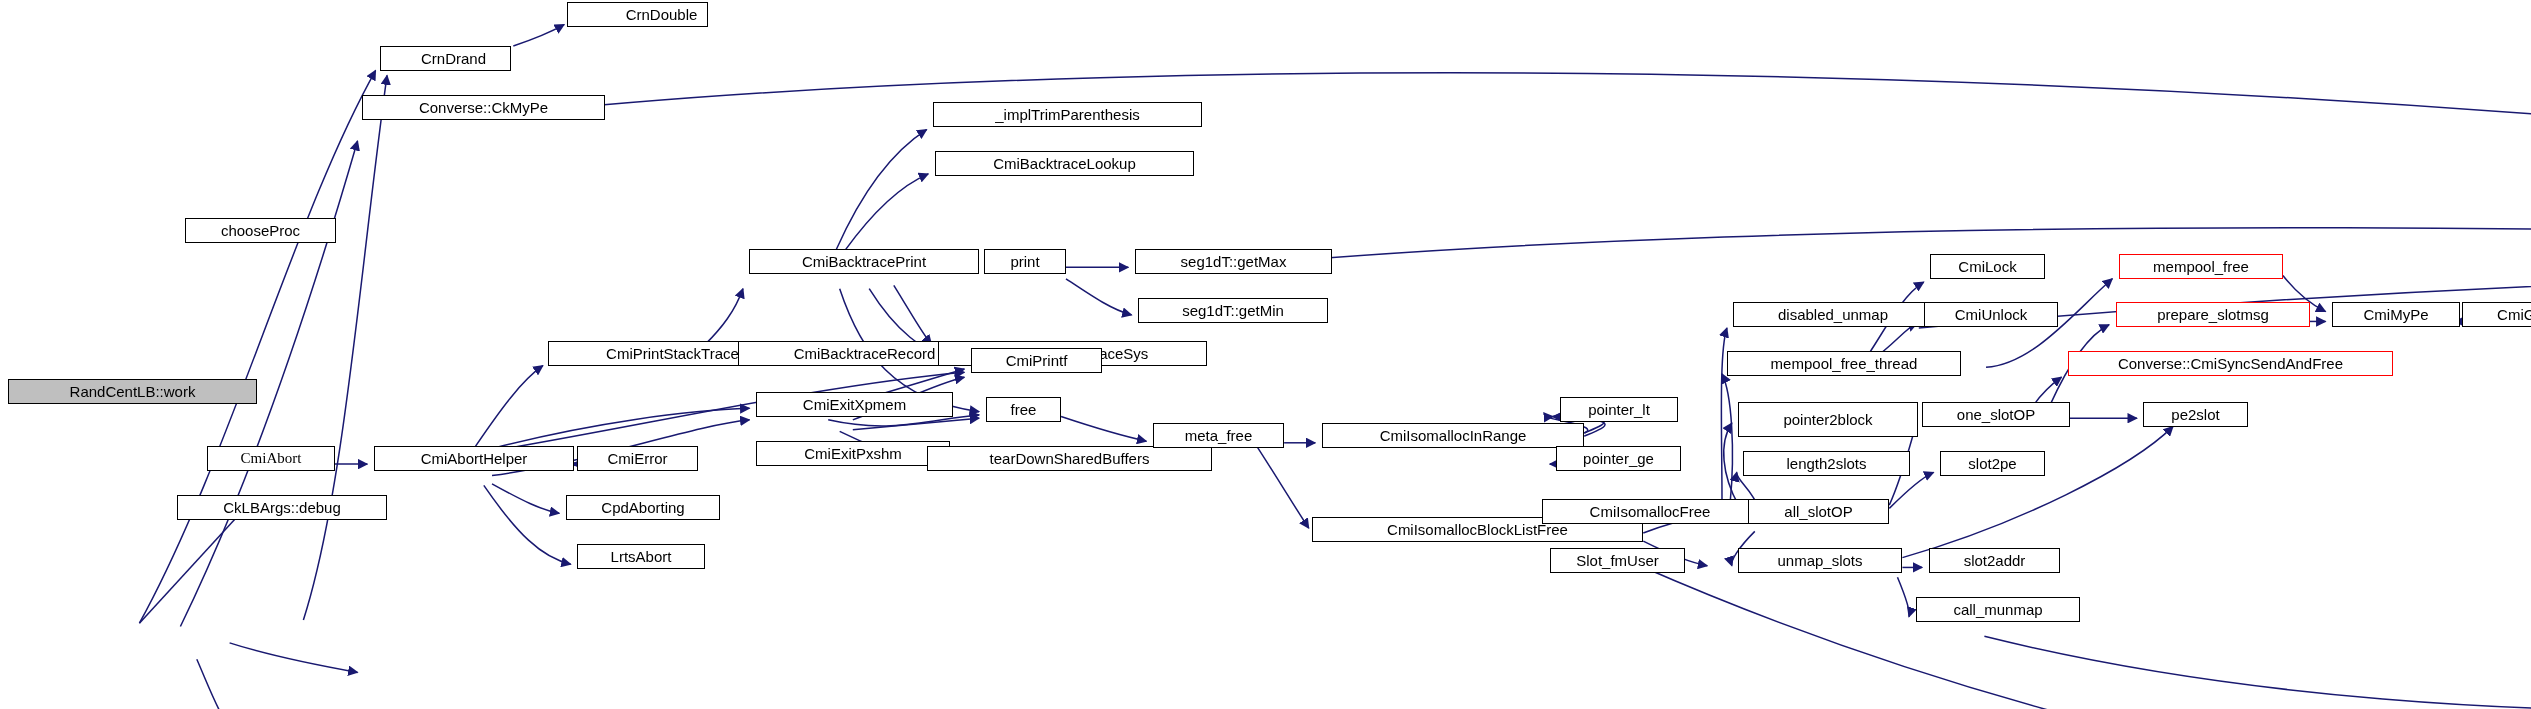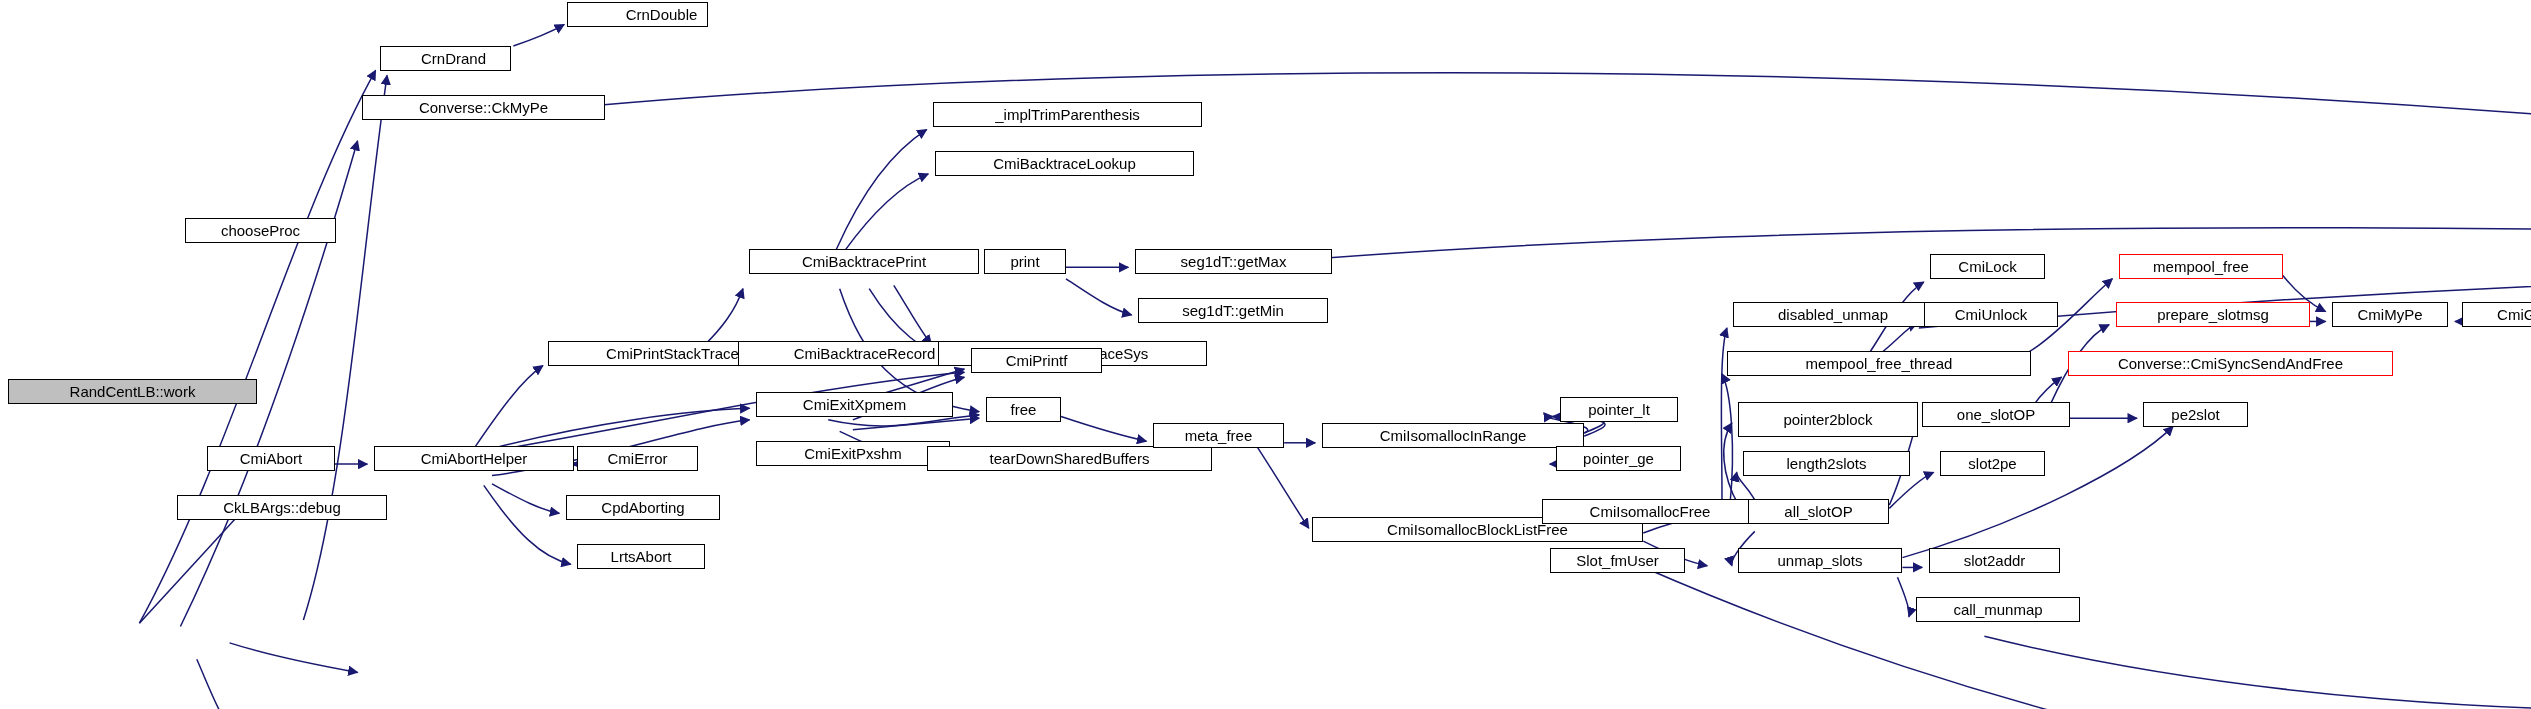--- a/index.html
+++ b/index.html
@@ -206,21 +206,21 @@
       </div>
       <div class="node" style="left: 380px; top: 46px; width: 131px; height: 25px; padding-left: 16px;">
         <span class="node-label">CrnDrand</span>
       </div>
       <div class="node" style="left: 567px; top: 2px; width: 141px; height: 25px; padding-left: 48px;">
         <span class="node-label">CrnDouble</span>
       </div>
       <div class="node" style="left: 362px; top: 95px; width: 243px; height: 25px;">
         <span class="node-label">Converse::CkMyPe</span>
       </div>
-      <div class="node" style="left: 207px; top: 446px; width: 128px; height: 25px;">
+      <div class="node" style="left: 207px; top: 446px; width: 128px; height: 25px; font-family: Liberation Serif, serif;">
         <span class="node-label">CmiAbort</span>
       </div>
       <div class="node" style="left: 177px; top: 495px; width: 210px; height: 25px;">
         <span class="node-label">CkLBArgs::debug</span>
       </div>
       <div class="node" style="left: 374px; top: 446px; width: 200px; height: 25px;">
         <span class="node-label">CmiAbortHelper</span>
       </div>
       <div class="node" style="left: 577px; top: 446px; width: 121px; height: 25px;">
         <span class="node-label">CmiError</span>
@@ -290,21 +290,21 @@
       </div>
       <div class="node" style="left: 1542px; top: 499px; width: 216px; height: 25px;">
         <span class="node-label">CmiIsomallocFree</span>
       </div>
       <div class="node" style="left: 1550px; top: 548px; width: 135px; height: 25px;">
         <span class="node-label">Slot_fmUser</span>
       </div>
       <div class="node" style="left: 1733px; top: 302px; width: 200px; height: 25px;">
         <span class="node-label">disabled_unmap</span>
       </div>
-      <div class="node" style="left: 1727px; top: 351px; width: 304px; height: 25px;">
+      <div class="node" style="left: 1727px; top: 351px; width: 234px; height: 25px;">
         <span class="node-label">mempool_free_thread</span>
       </div>
       <div class="node" style="left: 1738px; top: 402px; width: 180px; height: 35px;">
         <span class="node-label">pointer2block</span>
       </div>
       <div class="node" style="left: 1743px; top: 451px; width: 167px; height: 25px;">
         <span class="node-label">length2slots</span>
       </div>
       <div class="node" style="left: 1748px; top: 499px; width: 141px; height: 25px;">
         <span class="node-label">all_slotOP</span>
@@ -335,20 +335,20 @@
       </div>
       <div class="node red" style="left: 2116px; top: 302px; width: 194px; height: 25px;">
         <span class="node-label">prepare_slotmsg</span>
       </div>
       <div class="node red" style="left: 2068px; top: 351px; width: 325px; height: 25px;">
         <span class="node-label">Converse::CmiSyncSendAndFree</span>
       </div>
       <div class="node" style="left: 2143px; top: 402px; width: 105px; height: 25px;">
         <span class="node-label">pe2slot</span>
       </div>
-      <div class="node" style="left: 2332px; top: 302px; width: 116px; height: 25px; justify-content: center;">
+      <div class="node" style="left: 2332px; top: 302px; width: 128px; height: 25px; justify-content: center;">
         <span class="node-label">CmiMyPe</span>
       </div>
       <div class="node" style="left: 2462px; top: 302px; width: 156px; height: 25px;">
         <span class="node-label">CmiGetState</span>
       </div>
     </div>
 </div>
 
 </body></html>

